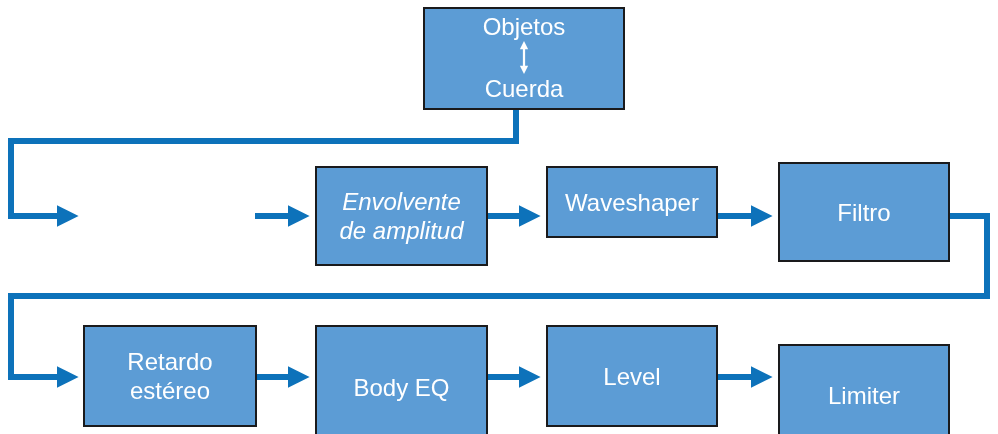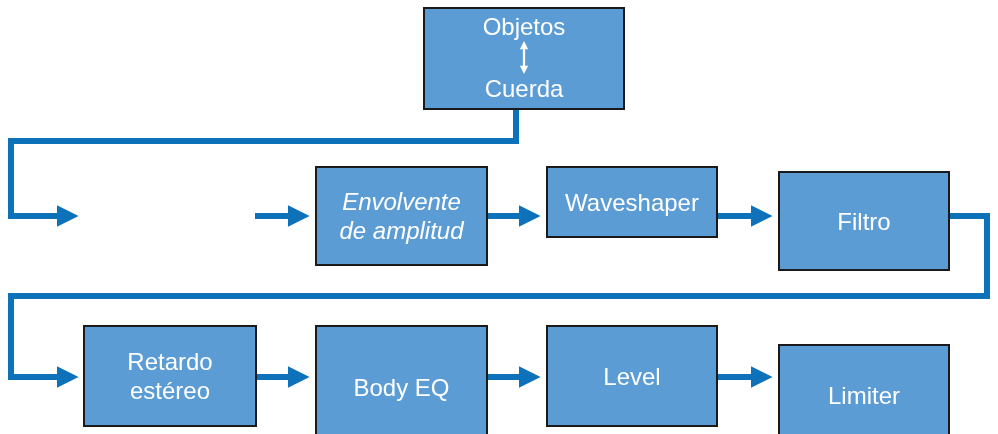--- a/index.html
+++ b/index.html
@@ -43,21 +43,21 @@
     justify-content: center;
     text-align: center;
   }
   .node span { display: block; }
   
   .n-top        { left: 423px; top: 7px;   width: 202px; height: 103px; justify-content: space-between; padding: 3px 0 5px 0; }
   
   .n-pastillas  { left: 83px;  top: 166px; width: 172px; height: 100px; }
   .n-envolvente { left: 315px; top: 166px; width: 173px; height: 100px; font-style: italic; }
   .n-waveshaper { left: 546px; top: 166px; width: 172px; height: 72px; }
-  .n-filtro     { left: 778px; top: 171px; width: 172px; height: 100px; }
+  .n-filtro     { left: 778px; top: 162px; width: 172px; height: 100px; }
   
   .n-retardo    { left: 83px;  top: 325px; width: 174px; height: 102px; }
   .n-bodyeq     { left: 315px; top: 325px; width: 173px; height: 124px; }
   .n-level      { left: 546px; top: 325px; width: 172px; height: 102px; }
   .n-limiter    { left: 778px; top: 344px; width: 172px; height: 102px; }
   .updown-arrow { display: block; }
   .updown-arrow line    { stroke: var(--text, #ffffff); stroke-width: 3; }
   .updown-arrow polygon { fill: var(--text, #ffffff); }
 </style>
 </head>

